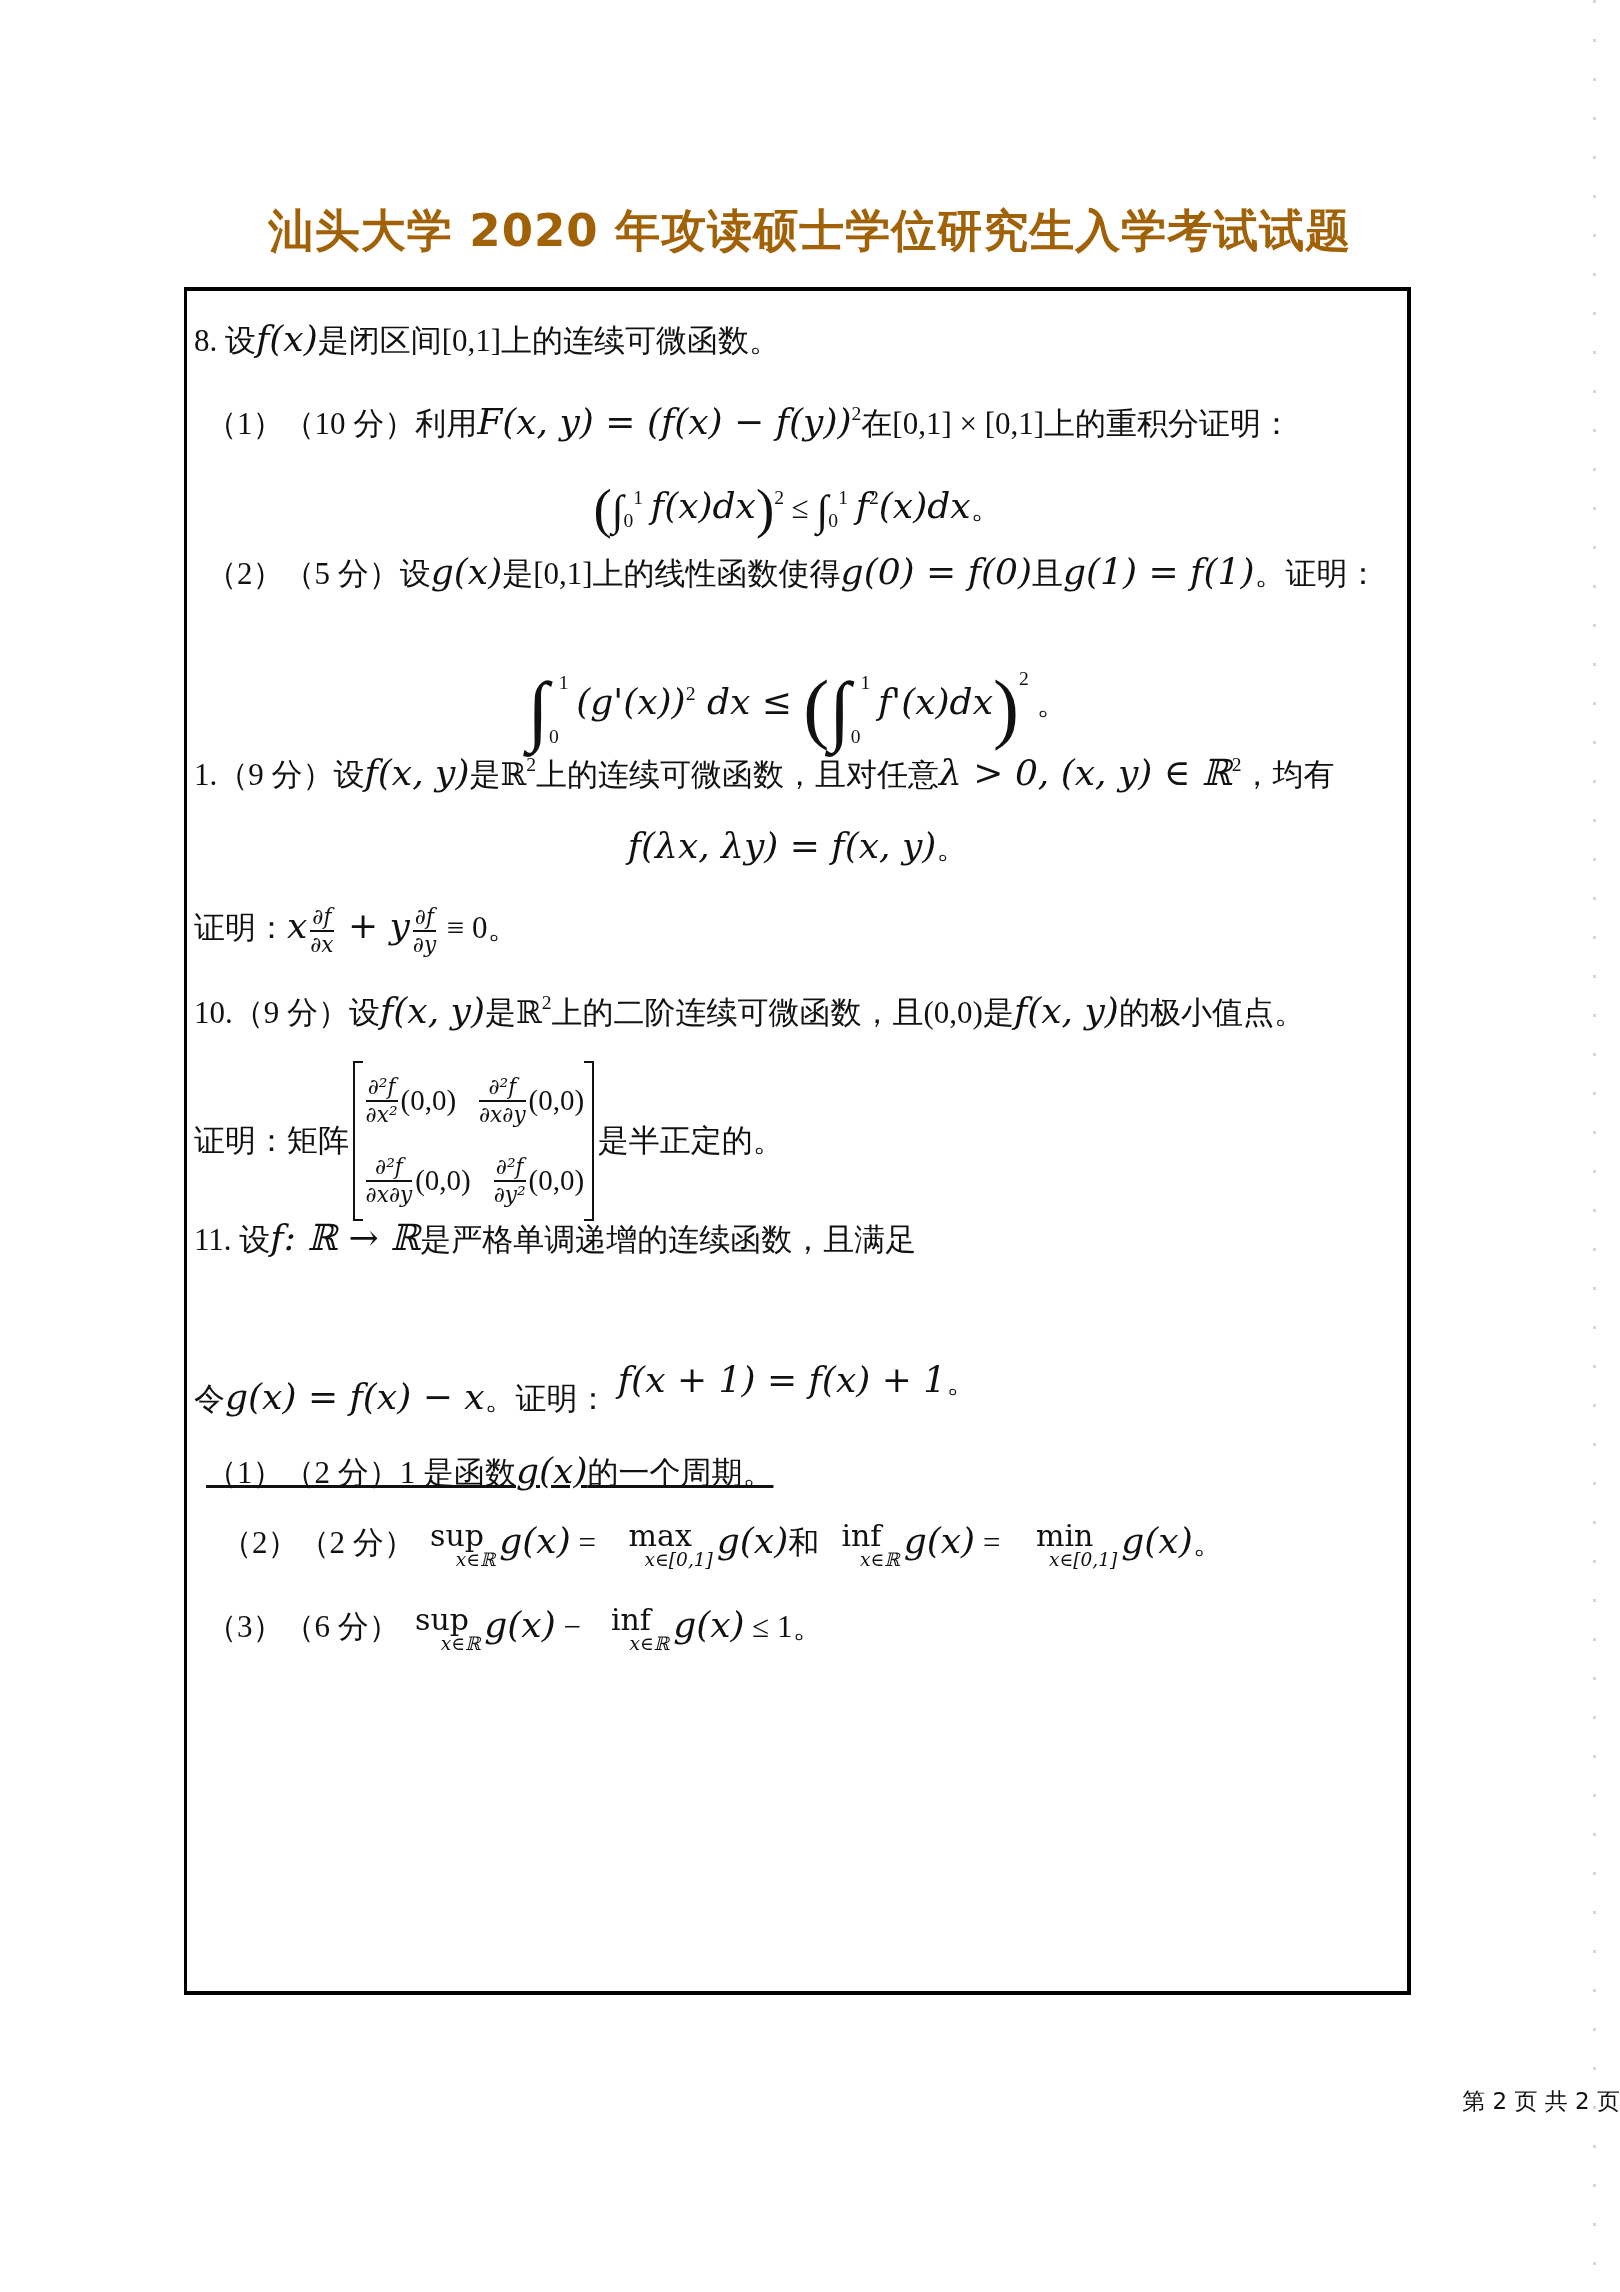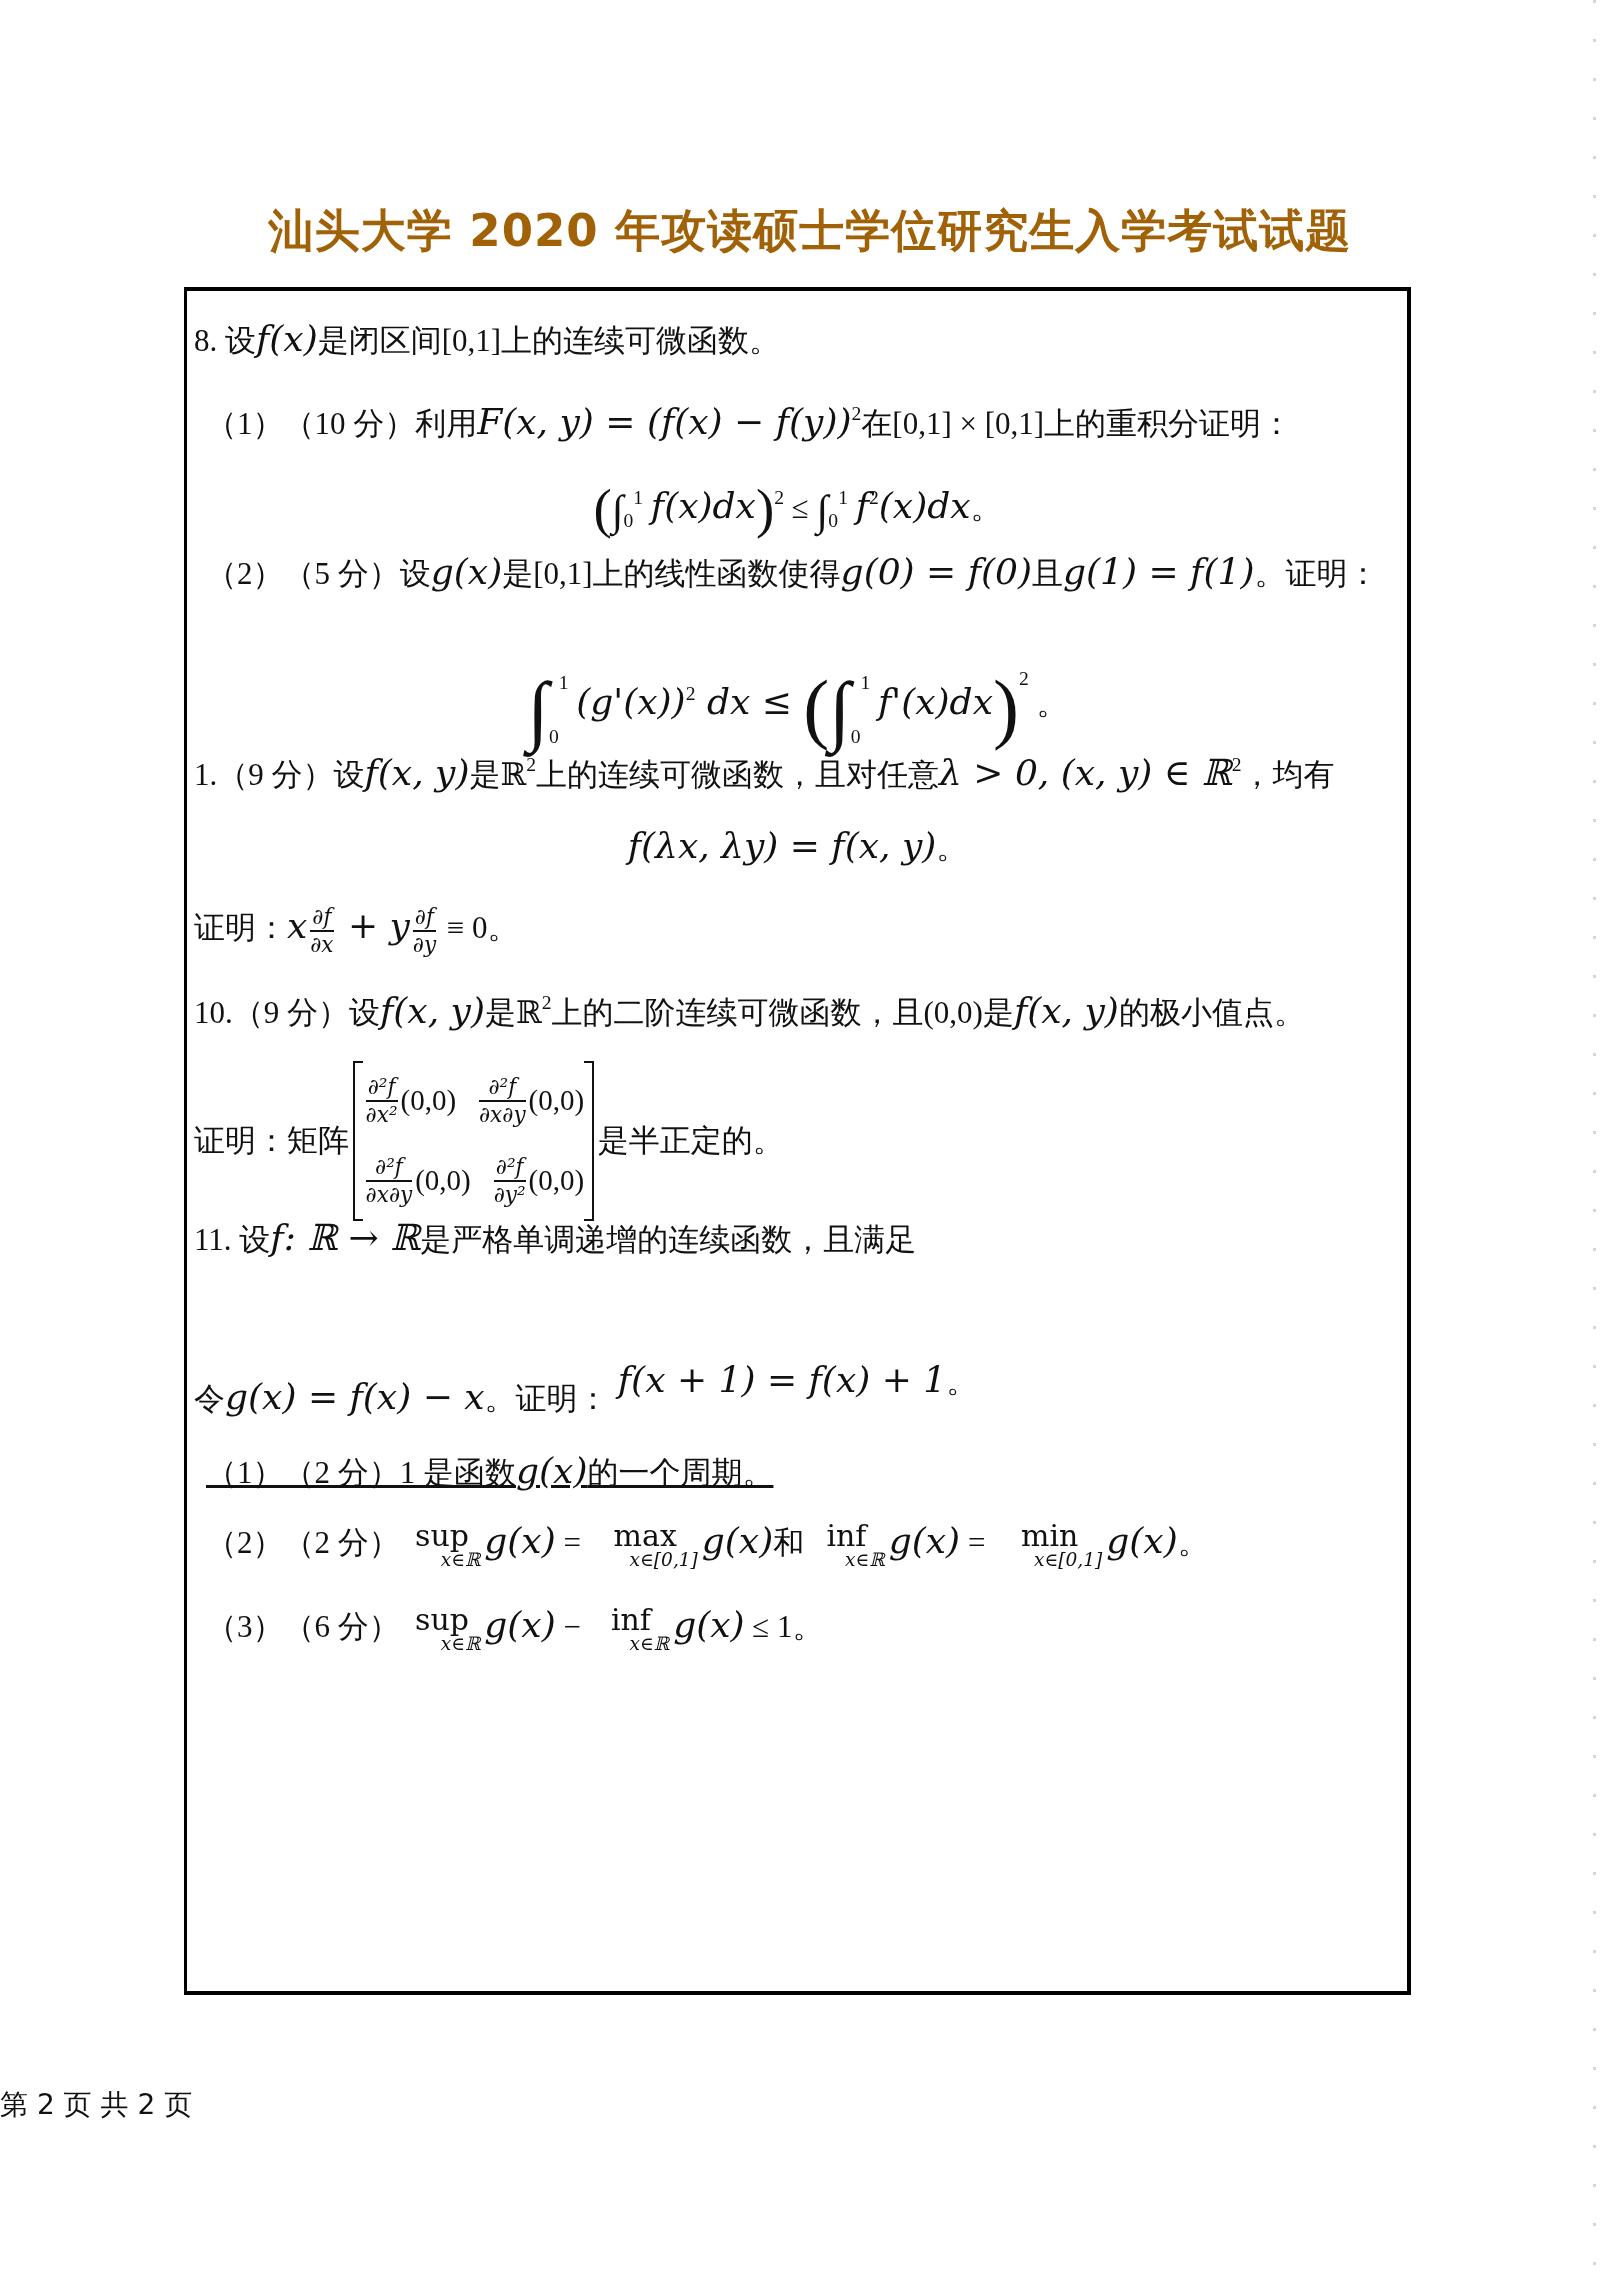--- a/index.html
+++ b/index.html
@@ -40,22 +40,22 @@
   }
   .matrix::before, .matrix::after {
     content: ""; position: absolute; top: 0; bottom: 0; width: 7.8px;
     border: 2.9px solid #111;
   }
   .matrix::before { left: 0; border-right: none; }
   .matrix::after { right: 0; border-left: none; }
   .mrow { display: flex; gap: 20px; align-items: center; height: 80px; }
   .cell { display: flex; align-items: center; font-size: 29px; }
   .footer {
-    position: absolute; left: 0; width: 1620px; top: 2086px; text-align: left;
-    font-family: "DejaVu Sans", "Liberation Sans", sans-serif; font-size: 28px;
+    position: absolute; left: 0; width: 1620px; top: 2086px; text-align: right;
+    font-family: "DejaVu Sans", "Liberation Sans", sans-serif; font-size: 23px;
   }
   .margin-marks {
     position: absolute; left: 1593px; top: 0; width: 2.9px; height: 2293px;
     background-image: repeating-linear-gradient(to bottom, #bbbbbb 0 2.9px, transparent 2.9px 39px);
     opacity: 0.6;
   }
 </style>
 </head>
 <body>
 
@@ -153,21 +153,21 @@
 </div>
 
 <div class="line" style="left:194px; top:1377px;">
   <span>令</span><span class="m">g(x) = f(x) − x</span><span>。证明：</span>
 </div>
 
 <div class="line" style="left:206px; top:1451px;text-decoration:underline;">
   <span>（1）（2 分）1 是函数</span><span class="m">g(x)</span><span>的一个周期。</span>
 </div>
 
-<div class="line" style="left:206px; top:1521px; height:69px;">
+<div class="line" style="left:221px; top:1521px; height:69px;">
   <span>（2）（2 分）</span><span class="limop"><span class="op">sup</span><span class="sub">x∈ℝ</span></span><span class="m">g(x)</span><span> = </span><span class="limop"><span class="op">max</span><span class="sub">x∈[0,1]</span></span><span class="m">g(x)</span><span>和</span><span class="limop"><span class="op">inf</span><span class="sub">x∈ℝ</span></span><span class="m">g(x)</span><span> = </span><span class="limop"><span class="op">min</span><span class="sub">x∈[0,1]</span></span><span class="m">g(x)</span><span>。</span>
 </div>
 
 <div class="line" style="left:206px; top:1605px; height:69px;">
   <span>（3）（6 分）</span><span class="limop"><span class="op">sup</span><span class="sub">x∈ℝ</span></span><span class="m">g(x)</span><span> − </span><span class="limop"><span class="op">inf</span><span class="sub">x∈ℝ</span></span><span class="m">g(x)</span><span> ≤ 1</span><span>。</span>
 </div>
 
 <div class="footer">第 2 页  共 2 页</div>
 
 

